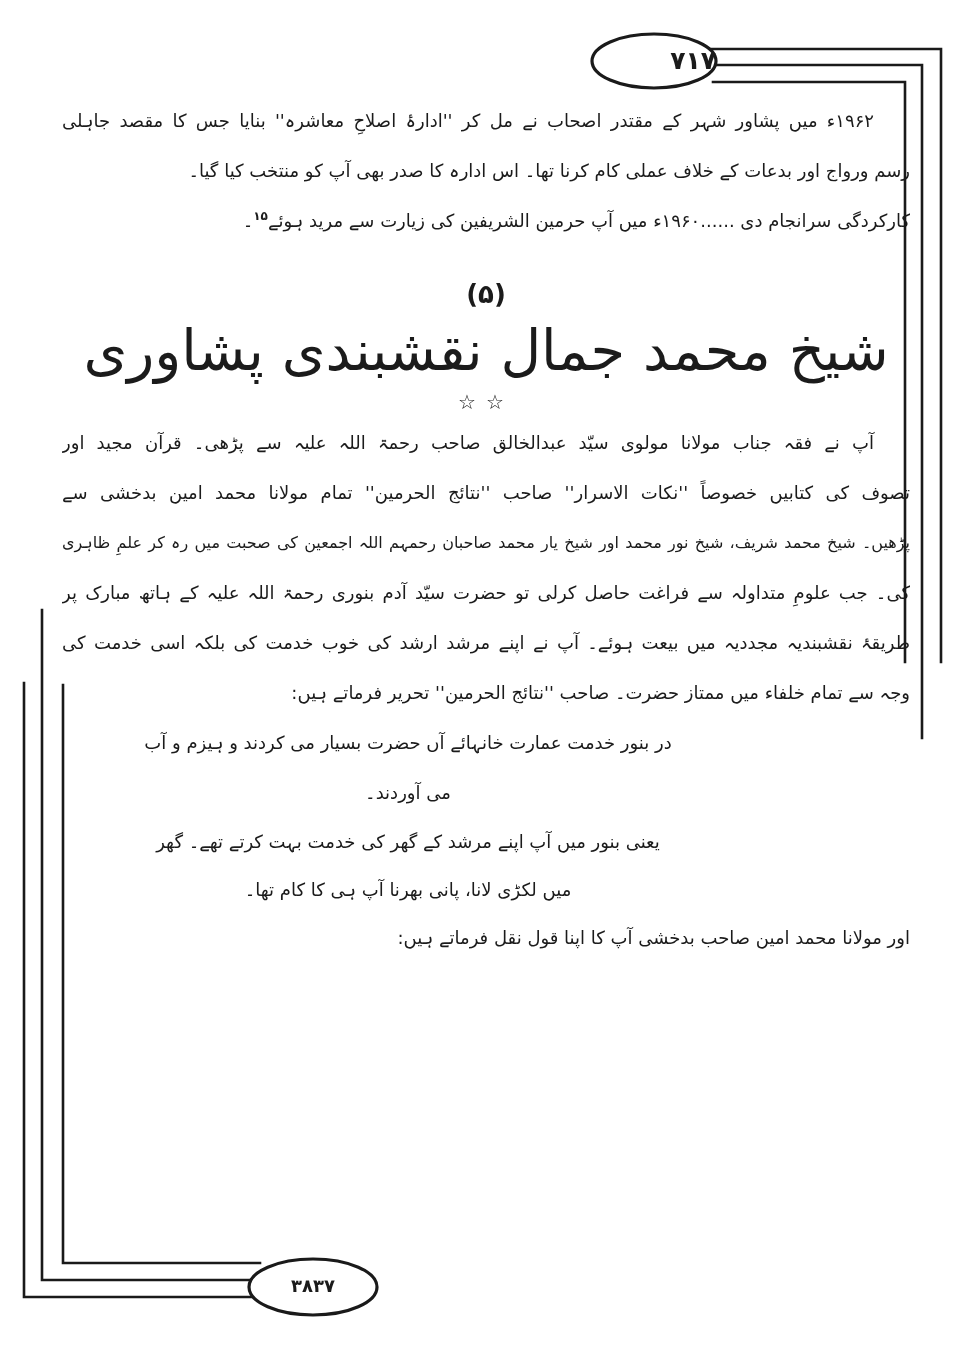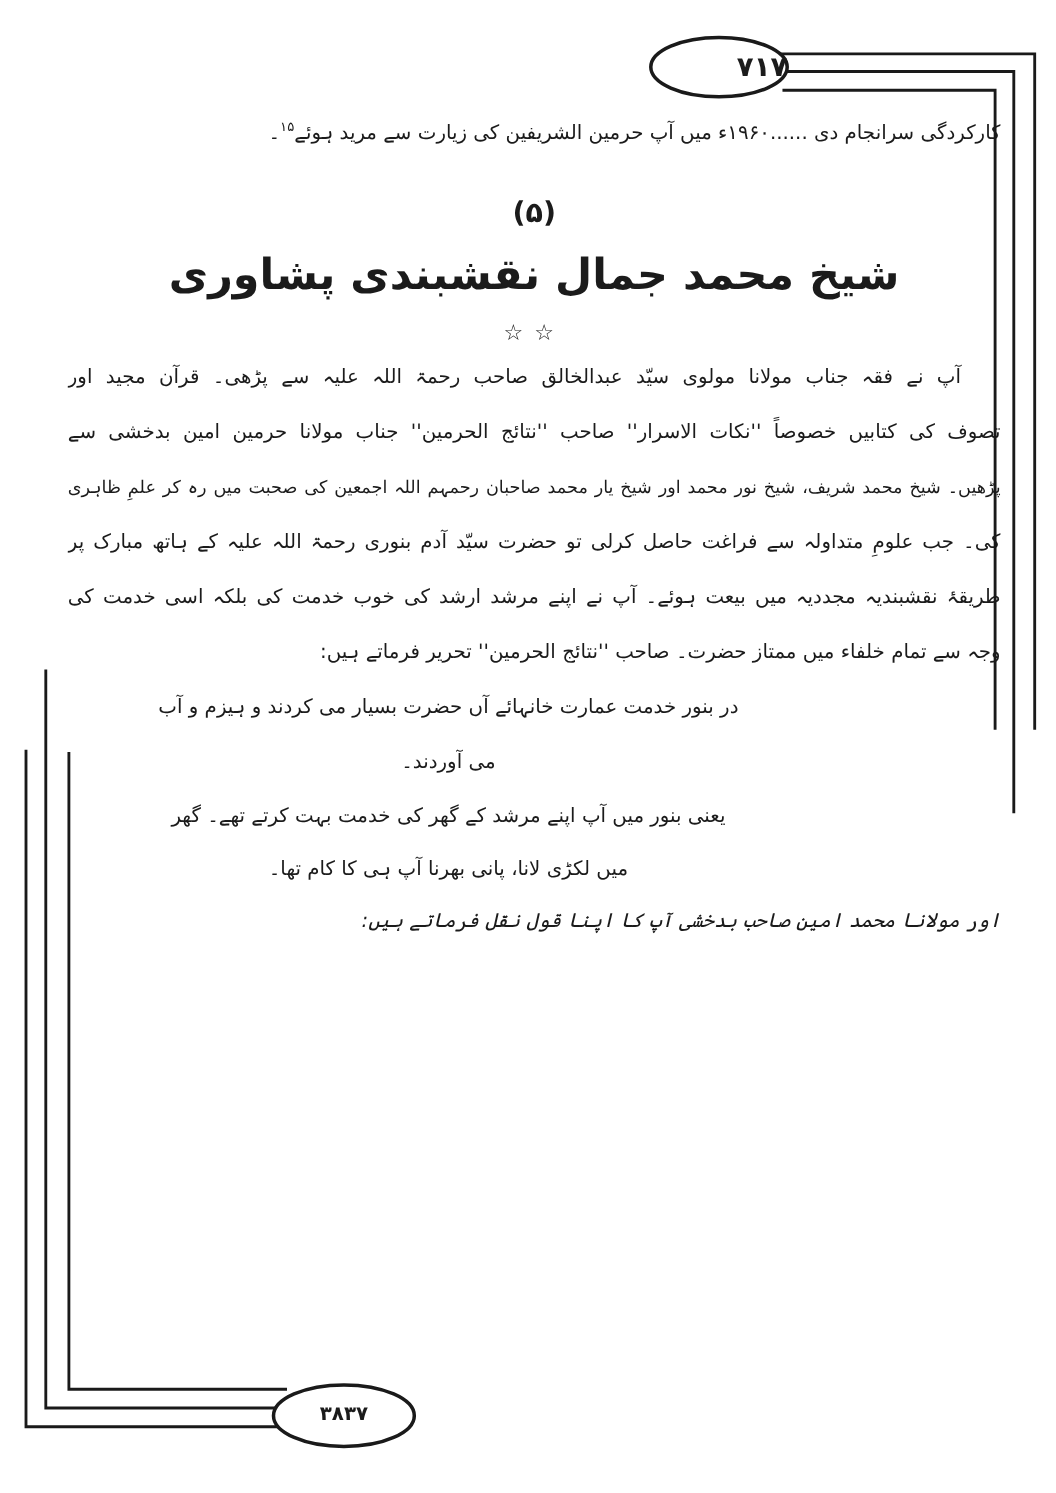--- a/index.html
+++ b/index.html
@@ -17,34 +17,34 @@
   .badge.top{left:592px;top:40px;width:124px;height:42px;line-height:42px;font-size:25px;text-align:right;}
   .badge.bottom{left:249px;top:1264px;width:128px;height:44px;line-height:44px;font-size:18px;}
   .content{
     position:absolute;top:96px;left:62px;right:50px;
     direction:rtl;font-size:18px;
   }
   .line{line-height:50px;max-height:50px;overflow:hidden;}
   .jl{text-align:justify;text-align-last:justify;}
   .last{text-align:right;}
   .indent{text-indent:36px;}
-  sup{font-size:12px;line-height:0;}
+  sup{font-size:12px;line-height:0;font-weight:bold;}
   .para{margin:0;}
   .sec-number{margin-top:26px;text-align:center;font-size:26px;line-height:44px;font-weight:bold;}
-  .sec-title{text-align:center;font-size:39px;line-height:70px;font-weight:bold;}
+  .sec-title{text-align:center;font-size:56px;line-height:70px;font-weight:normal;}
   .stars{text-align:center;font-size:20px;line-height:32px;letter-spacing:10px;}
   .p3{margin-top:34px;}
   .qblock{margin-left:0;}
   .qblock .line{text-align:center;line-height:50px;}
   .qblock{padding-left:0;margin-right:78px;margin-left:0;}
   
   .centered-block{margin-left:-78px;}
   .small-line{font-size:16px;}
   .trans .line{text-align:center;line-height:48px;max-height:48px;}
-  .closing{line-height:48px;max-height:48px;overflow:hidden;margin-left:105px;font-style:italic;}
+  .closing{line-height:48px;max-height:48px;overflow:hidden;margin-left:105px;}
 </style>
 </head>
 <body>
 
 <svg class="frame-svg" width="960" height="1357" viewBox="0 0 960 1357" fill="none" stroke="#1a1a1a" stroke-width="2.6" stroke-linecap="square">
 
   <path d="M 702 49 H 941 V 662"></path>
   <path d="M 708 65 H 922 V 738"></path>
   <path d="M 713 82 H 905 V 662"></path>
 
@@ -54,35 +54,39 @@
 
   <ellipse cx="654" cy="61" rx="62" ry="27" stroke-width="3.2" fill="#ffffff"></ellipse>
   <ellipse cx="313" cy="1287" rx="64" ry="28" stroke-width="3.2" fill="#ffffff"></ellipse>
 </svg>
 
 <div class="badge top">۷۱۷</div>
 <div class="badge bottom">۳۸۳۷</div>
 
 <div class="content">
 
+  <div class="para">
+    <div class="line jl indent">۱۹۶۲ء میں پشاور شہر کے مقتدر اصحاب نے مل کر ''ادارۂ اصلاحِ معاشرہ'' بنایا جس کا مقصد جاہلی</div>
+    <div class="line last">رسم ورواج اور بدعات کے خلاف عملی کام کرنا تھا۔ اس ادارہ کا صدر بھی آپ کو منتخب کیا گیا۔</div>
+  </div>
 
   <div class="para">
     <div class="line last">
       <span>کارکردگی سرانجام دی ......۱۹۶۰ء میں آپ حرمین الشریفین کی زیارت سے مرید ہوئے</span><sup>۱۵</sup><span>۔</span>
     </div>
   </div>
 
   <div class="sec-number">(۵)</div>
   <div class="sec-title">شیخ محمد جمال نقشبندی پشاوری</div>
   <div class="stars">☆☆</div>
 
 
   <div class="para">
     <div class="line jl indent">آپ نے فقہ جناب مولانا مولوی سیّد عبدالخالق صاحب رحمۃ اللہ علیہ سے پڑھی۔ قرآن مجید اور</div>
-    <div class="line jl">تصوف کی کتابیں خصوصاً ''نکات الاسرار'' صاحب ''نتائج الحرمین'' جناب مولانا حرمین امین بدخشی سے</div>
+    <div class="line jl">تصوف کی کتابیں خصوصاً ''نکات الاسرار'' صاحب ''نتائج الحرمین'' تمام مولانا محمد امین بدخشی سے</div>
     <div class="line jl small-line">پڑھیں۔ شیخ محمد شریف، شیخ نور محمد اور شیخ یار محمد صاحبان رحمہم اللہ اجمعین کی صحبت میں رہ کر علمِ ظاہری کی تکمیل</div>
     <div class="line jl">کی۔ جب علومِ متداولہ سے فراغت حاصل کرلی تو حضرت سیّد آدم بنوری رحمۃ اللہ علیہ کے ہاتھ مبارک پر</div>
     <div class="line jl">طریقۂ نقشبندیہ مجددیہ میں بیعت ہوئے۔ آپ نے اپنے مرشد ارشد کی خوب خدمت کی بلکہ اسی خدمت کی</div>
     <div class="line last">وجہ سے تمام خلفاء میں ممتاز حضرت۔ صاحب ''نتائج الحرمین'' تحریر فرماتے ہیں:</div>
   </div>
 
   <div class="qblock centered-block" style="margin-right:78px;">
     <div class="line">در بنور خدمت عمارت خانہائے آں حضرت بسیار می کردند و ہیزم و آب</div>
     <div class="line">می آوردند۔</div>
   </div>

